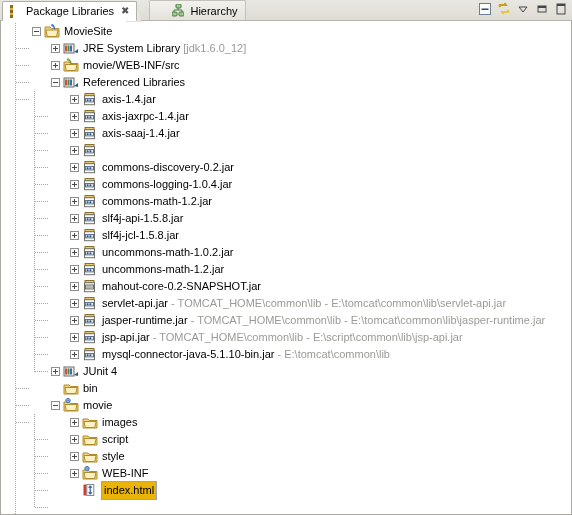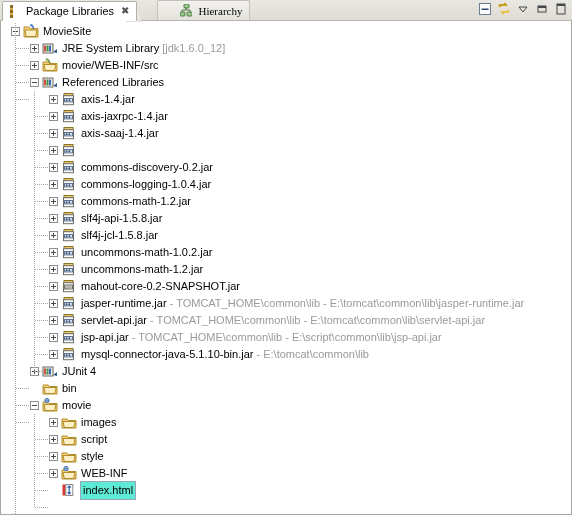--- a/index.html
+++ b/index.html
@@ -65,21 +65,21 @@
     border:1px solid #a9a8a2;border-top:none;
     box-sizing:border-box;
     overflow:hidden;
   }
   .tree{padding-top:2px;}
   .row{
     position:relative;height:17px;line-height:17px;
     white-space:nowrap;display:flex;align-items:center;
   }
   .lbl{font-size:11px;color:#000;}
-  .lbl.sel{background:#5eead4;padding:0 2px;outline:1px solid #9aa6b8;}
+  .lbl.sel{background:#eab308;padding:0 2px;outline:1px solid #9aa6b8;}
   .dim{color:#9a9a96;}
   .ind{display:inline-block;}
 
   
   .exp{
     width:9px;height:9px;box-sizing:border-box;
     border:1px solid #8f8f8f;background:#fdfdfd;
     position:relative;flex:0 0 auto;margin-right:3px;
   }
   .exp:before{
@@ -123,21 +123,21 @@
           <rect x="1" y="0" width="3" height="13" fill="#d9b14a"></rect>
           <rect x="1" y="0" width="3" height="3" fill="#8a6a1f"></rect>
           <rect x="1" y="5" width="3" height="3" fill="#8a6a1f"></rect>
           <rect x="1" y="10" width="3" height="3" fill="#8a6a1f"></rect>
         </svg>
       </span>
       <span class="lbl">Package Libraries</span>
       <span class="tab-close">✖</span>
     </div>
 
-    <div class="tab inactive" style="margin-left:20px;padding-left:22px;font-family:Liberation Serif, serif;">
+    <div class="tab inactive" style="margin-left:12px;padding-left:22px;">
       <span class="ic" style="width:12px;height:13px;margin-right:2px;">
         <svg width="12" height="13" viewBox="0 0 12 13">
           <rect x="4" y="0" width="5" height="4" rx="1" fill="#9ccc8f" stroke="#4e7a44"></rect>
           <rect x="0" y="8" width="5" height="4" rx="1" fill="#9ccc8f" stroke="#4e7a44"></rect>
           <rect x="7" y="8" width="5" height="4" rx="1" fill="#9ccc8f" stroke="#4e7a44"></rect>
           <path d="M6 4 L6 6 M2 6 L10 6 M2 6 L2 8 M10 6 L10 8" stroke="#4e7a44" fill="none"></path>
         </svg>
       </span>
       <span class="lbl">Hierarchy</span>
     </div>
@@ -169,21 +169,21 @@
       <span class="ti" title="Maximize">
         <svg width="14" height="14" viewBox="0 0 14 14">
           <rect x="3" y="2" width="8" height="10" fill="none" stroke="#43464b"></rect>
           <rect x="3" y="2" width="8" height="2" fill="#43464b"></rect>
         </svg>
       </span>
     </div>
   </div>
 
   <div class="treewrap">
-    <div class="tree" id="tree" style="position: relative;">
+    <div class="tree" id="tree" style="position: relative; padding-left: 21px;">
         <div class="row">
           <span class="ind" style="width: 10px;"></span>
           <span class="exp"></span>
           <span class="ic">
             <svg width="16" height="15" viewBox="0 0 16 15">
         <path d="M1 3 h5 l1.4 1.6 H15 V13 H1 Z" fill="#f6d37a" stroke="#b08c2a"></path>
         <path d="M2 6 h12 l-1.5 6.5 H3.2 Z" fill="#fdf0c4" stroke="#b08c2a"></path>
         <path d="M8.5 1.5 c2.5 .6 1 2.4 2.4 3.3" stroke="#3f6cb0" stroke-width="1.4" fill="none"></path>
         <circle cx="8.3" cy="1.3" r="1.2" fill="#4d86d6"></circle>
             </svg>
@@ -402,35 +402,35 @@
           <span class="exp plus"></span>
           <span class="ic">
             <svg width="16" height="15" viewBox="0 0 16 15">
         <rect x="3" y="1.5" width="9" height="2.2" fill="#e8c96a" stroke="#8a7326"></rect>
         <rect x="2.5" y="3.7" width="10" height="9" fill="#fbfbfb" stroke="#6f6f68"></rect>
         <rect x="3.5" y="6.5" width="8" height="3.4" fill="#dfe6ef" stroke="#5d7390"></rect>
         <circle cx="5.6" cy="8.2" r="1" fill="#2d4f7c"></circle>
         <circle cx="8.4" cy="8.2" r="1" fill="#2d4f7c"></circle>
             </svg>
           </span>
+          <span class="lbl"><span>servlet-api.jar</span><span class="dim"> - TOMCAT_HOME\common\lib - E:\tomcat\common\lib\servlet-api.jar</span></span>
+        </div>
+        <div class="row">
+          <span class="ind" style="width: 48px;"></span>
+          <span class="exp plus"></span>
+          <span class="ic">
+            <svg width="16" height="15" viewBox="0 0 16 15">
+        <rect x="3" y="1.5" width="9" height="2.2" fill="#e8c96a" stroke="#8a7326"></rect>
+        <rect x="2.5" y="3.7" width="10" height="9" fill="#fbfbfb" stroke="#6f6f68"></rect>
+        <rect x="3.5" y="6.5" width="8" height="3.4" fill="#dfe6ef" stroke="#5d7390"></rect>
+        <circle cx="5.6" cy="8.2" r="1" fill="#2d4f7c"></circle>
+        <circle cx="8.4" cy="8.2" r="1" fill="#2d4f7c"></circle>
+            </svg>
+          </span>
           <span class="lbl"><span>jasper-runtime.jar</span><span class="dim"> - TOMCAT_HOME\common\lib - E:\tomcat\common\lib\jasper-runtime.jar</span></span>
-        </div>
-        <div class="row">
-          <span class="ind" style="width: 48px;"></span>
-          <span class="exp plus"></span>
-          <span class="ic">
-            <svg width="16" height="15" viewBox="0 0 16 15">
-        <rect x="3" y="1.5" width="9" height="2.2" fill="#e8c96a" stroke="#8a7326"></rect>
-        <rect x="2.5" y="3.7" width="10" height="9" fill="#fbfbfb" stroke="#6f6f68"></rect>
-        <rect x="3.5" y="6.5" width="8" height="3.4" fill="#dfe6ef" stroke="#5d7390"></rect>
-        <circle cx="5.6" cy="8.2" r="1" fill="#2d4f7c"></circle>
-        <circle cx="8.4" cy="8.2" r="1" fill="#2d4f7c"></circle>
-            </svg>
-          </span>
-          <span class="lbl"><span>servlet-api.jar</span><span class="dim"> - TOMCAT_HOME\common\lib - E:\tomcat\common\lib\servlet-api.jar</span></span>
         </div>
         <div class="row">
           <span class="ind" style="width: 48px;"></span>
           <span class="exp plus"></span>
           <span class="ic">
             <svg width="16" height="15" viewBox="0 0 16 15">
         <rect x="3" y="1.5" width="9" height="2.2" fill="#e8c96a" stroke="#8a7326"></rect>
         <rect x="2.5" y="3.7" width="10" height="9" fill="#fbfbfb" stroke="#6f6f68"></rect>
         <rect x="3.5" y="6.5" width="8" height="3.4" fill="#dfe6ef" stroke="#5d7390"></rect>
         <circle cx="5.6" cy="8.2" r="1" fill="#2d4f7c"></circle>

